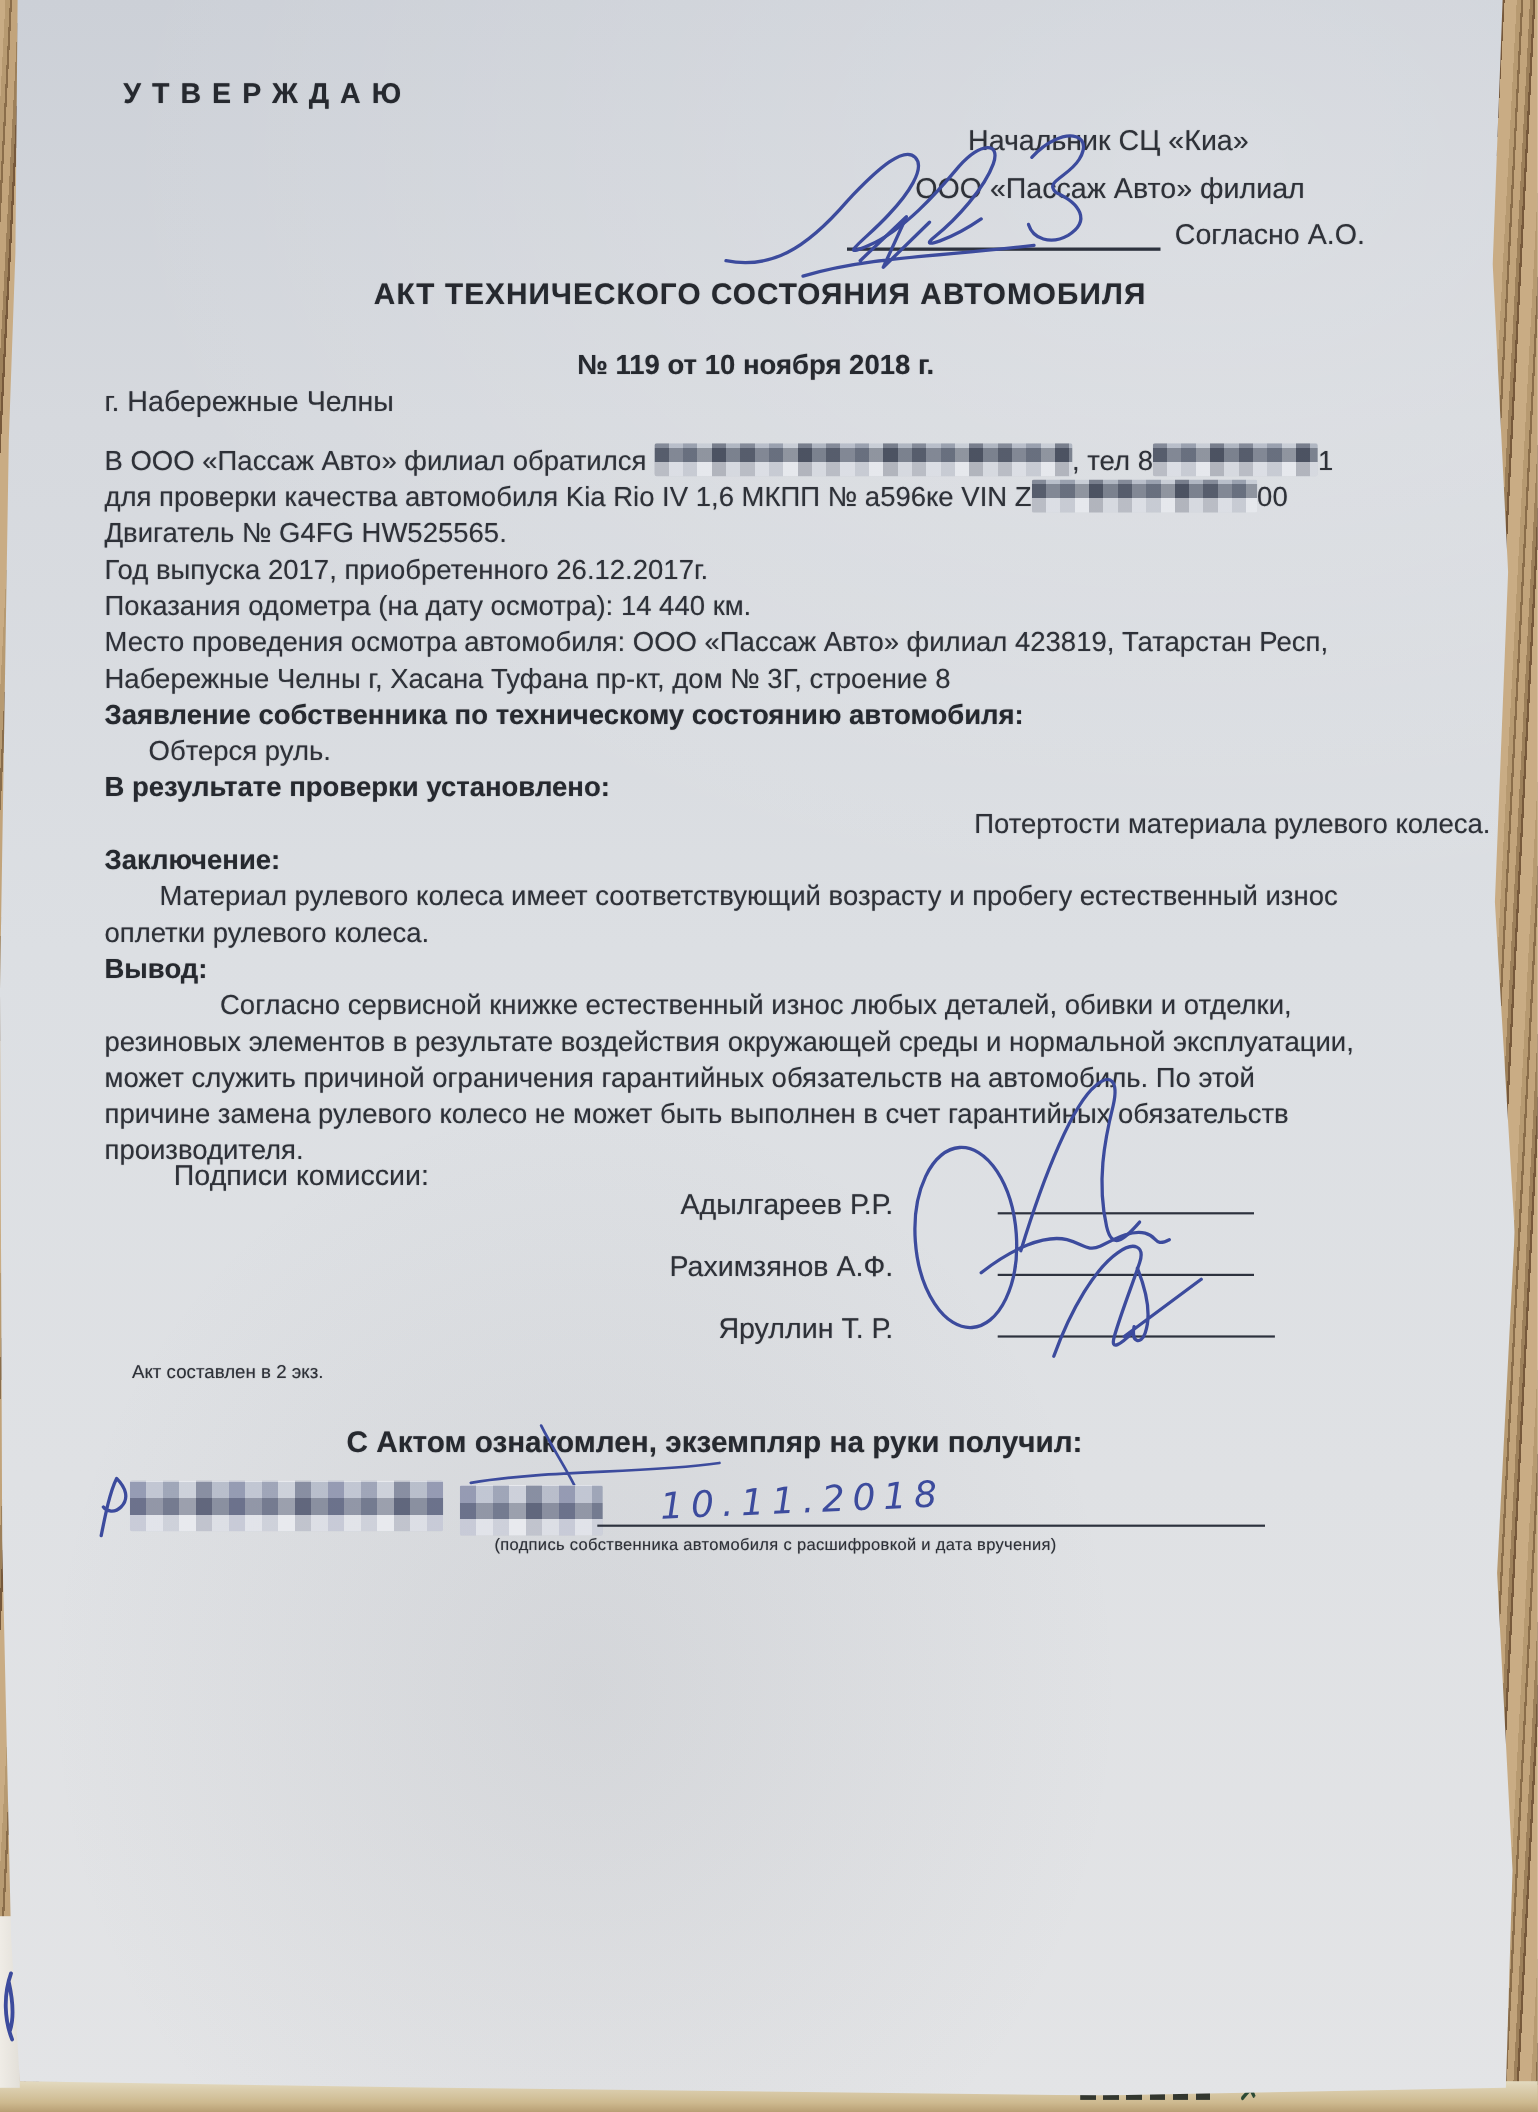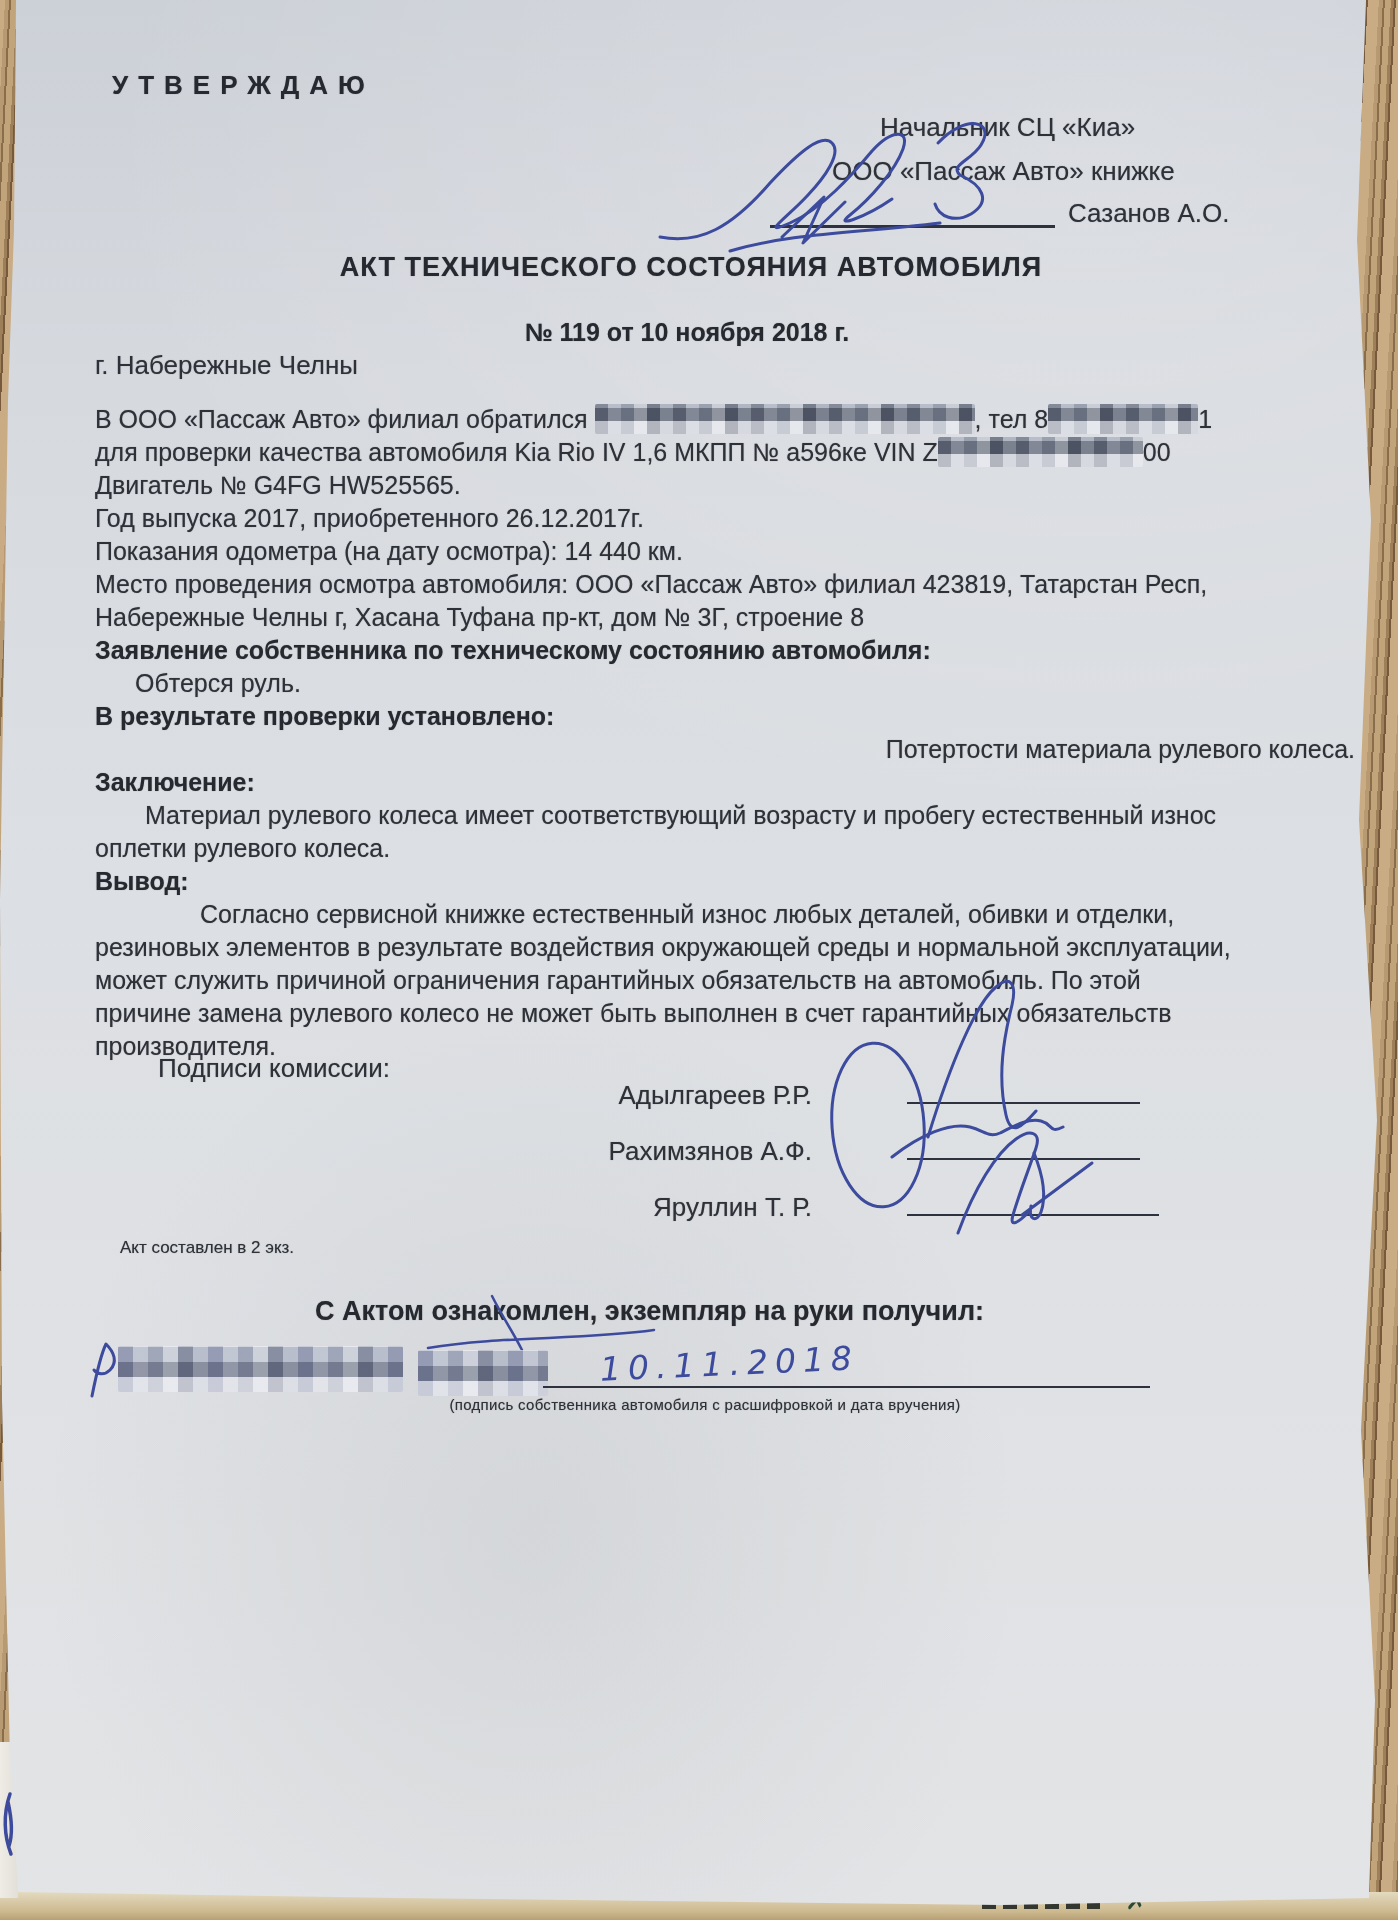--- a/index.html
+++ b/index.html
@@ -86,22 +86,22 @@
       <path class="ink" stroke-width="3.5" d="M10,52 C3,72 4,94 11,112 M8,60 C12,78 13,92 9,104"></path>
     </svg>
   </div>
 
   <div class="paper"></div>
 
   <div class="content">
 
     <div class="abs b" style="left:112px;top:70px;letter-spacing:10px;font-size:26px;">УТВЕРЖДАЮ</div>
     <div class="abs" style="left:880px;top:112px;">Начальник СЦ «Киа»</div>
-    <div class="abs" style="left:832px;top:156px;">ООО «Пассаж Авто» книжке</div>
-    <div class="abs" style="left:1068px;top:198px;">Сазанов А.О.</div>
+    <div class="abs" style="left:832px;top:156px;">ООО «Пассаж Авто» филиал</div>
+    <div class="abs" style="left:1068px;top:198px;">Согласно А.О.</div>
     <div class="sig-line" style="left:770px;top:225px;width:285px;"></div>
     <svg class="abs" style="left:640px;top:105px;" width="420" height="155" viewBox="0 0 420 155">
       <path class="ink" stroke-width="3" d="M20,132 C60,140 92,122 130,78 C160,46 182,28 192,38 C202,48 185,72 168,90 C148,112 118,132 150,118 C182,104 212,70 232,46 C252,24 270,24 263,44 C255,66 230,94 210,110 C192,124 226,112 252,94"></path>
       <path class="ink" stroke-width="3" d="M298,38 C326,8 356,16 341,40 C331,56 309,60 320,70 C342,80 352,96 331,109 C315,118 299,112 295,99"></path>
       <path class="ink" stroke-width="3" d="M142,132 L184,92 L163,138 L205,97 M90,146 C150,128 220,128 300,118"></path>
     </svg>
 
     <div class="abs b center-row" style="top:252px;font-size:27px;letter-spacing:1px;transform:translateX(-8px);">АКТ ТЕХНИЧЕСКОГО СОСТОЯНИЯ АВТОМОБИЛЯ</div>
     <div class="abs b center-row" style="top:318px;font-size:25px;transform:translateX(-12px);">№ 119 от 10 ноября 2018 г.</div>
     <div class="abs" style="left:95px;top:350px;">г. Набережные Челны</div>

